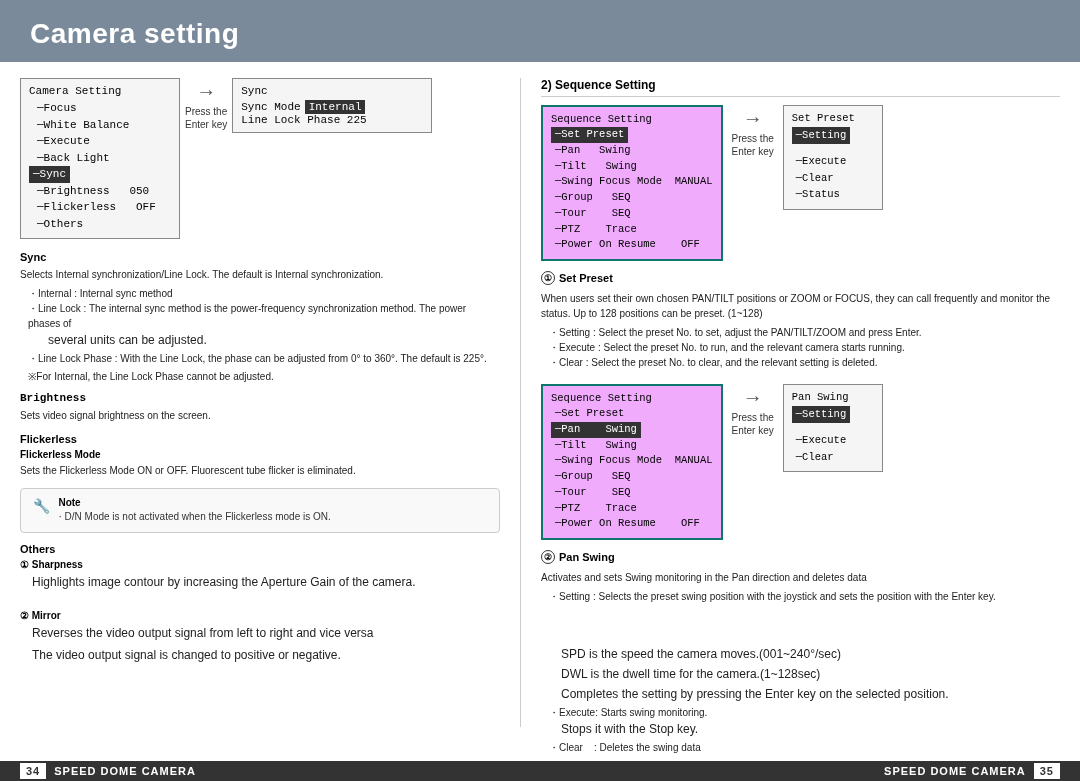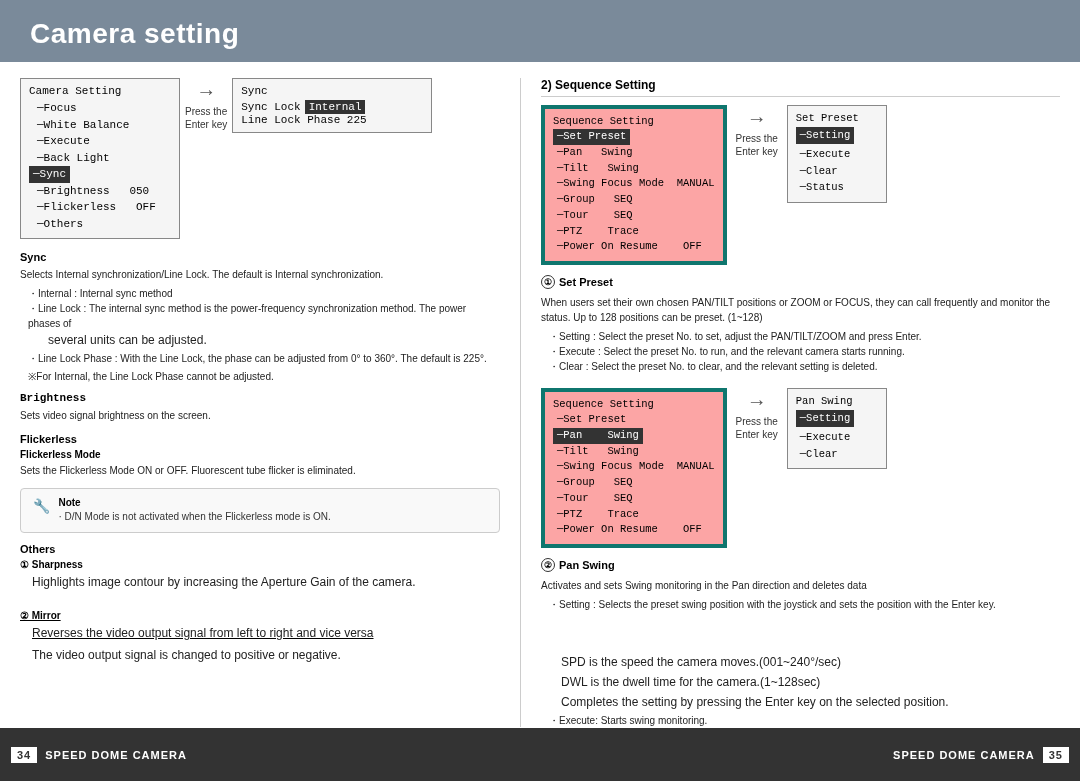--- a/index.html
+++ b/index.html
@@ -181,26 +181,26 @@
       color: #333;
       line-height: 1.4;
     }
 
     
     .page-footer {
       position: absolute;
       bottom: 0;
       left: 0;
       right: 0;
-      height: 53px;
+      height: 20px;
       background: #333;
       display: flex;
       align-items: center;
       justify-content: space-between;
-      padding: 0 11px;
+      padding: 0 20px;
       color: #fff;
       font-size: 11px;
       font-weight: bold;
       letter-spacing: 1px;
       text-align: center;
     }
     .footer-left {
       display: flex;
       align-items: center;
       gap: 8px;
@@ -213,25 +213,25 @@
       font-size: 11px;
     }
     .footer-right {
       display: flex;
       align-items: center;
       gap: 8px;
     }
 
     
     .seq-setting-box {
-      border: 4px solid #0f766e;
+      border: 2px solid #0f766e;
       padding: 6px 8px;
       font-family: 'Courier New', monospace;
       font-size: 10.5px;
-      background: #fca5a5;
+      background: #f0abfc;
       display: inline-block;
       min-width: 170px;
     }
     .seq-setting-box .seq-title {
       margin-bottom: 2px;
     }
     .seq-setting-box .seq-item {
       line-height: 1.5;
       padding-left: 4px;
     }
@@ -258,21 +258,21 @@
     }
     .right-panel-box .box-item {
       line-height: 1.6;
       padding-left: 4px;
     }
     .right-panel-box .box-item.highlighted {
       background: #333;
       color: #fff;
       display: inline-block;
       padding: 0 4px;
-      margin-bottom: 2px;
+      margin-bottom: 9px;
     }
 
     
     .section-num-title {
       font-weight: bold;
       font-size: 11px;
       margin-bottom: 6px;
       display: flex;
       align-items: center;
       gap: 4px;
@@ -332,21 +332,21 @@
 
       <div class="diagram-label-block">
         <div class="arrow">→</div>
         <div class="press-enter-text" style="white-space:pre-line;">Press the
 Enter key</div>
       </div>
 
       <div class="sync-box">
         <div class="sync-title">Sync</div>
         <div class="sync-mode-line">
-          <span>Sync Lock</span>
+          <span>Sync Mode</span>
           <span class="sync-mode-label">Internal</span>
         </div>
         <div>Line Lock Phase  225</div>
       </div>
     </div>
 
     <div class="section-title">Sync</div>
     <div class="desc-text">Selects Internal synchronization/Line Lock. The default is Internal synchronization.</div>
     <div class="desc-dot">・Internal : Internal sync method</div>
     <div class="desc-dot">・Line Lock : The internal sync method is the power-frequency synchronization method. The power phases of</div>
@@ -367,21 +367,21 @@
         <div style="font-weight:bold;font-size:10px;margin-bottom:2px;">Note</div>
         <div class="note-text">· D/N Mode is not activated when the Flickerless mode is ON.</div>
       </div>
     </div>
 
     <div class="section-title">Others</div>
     <div>
       <div class="section-title-sm">① Sharpness</div>
       <div class="desc-indent">Highlights image contour by increasing the Aperture Gain of the camera.</div>
     </div>
-    <div style="margin-top:19px;text-decoration:underline;">
+    <div style="margin-top:19px;">
       <div class="section-title-sm">② Mirror</div>
       <div class="desc-indent">Reverses the video output signal from left to right and vice versa</div>
     </div>
     <div style="margin-top:4px;">
       <div class="desc-indent">The video output signal is changed to positive or negative.</div>
     </div>
   </div>
 
   <div class="right-column">
     <div class="right-section-title">2) Sequence Setting</div>

